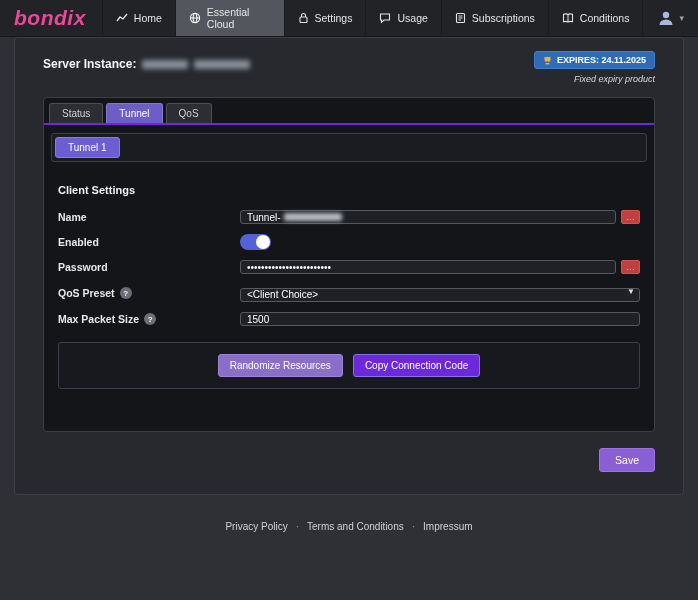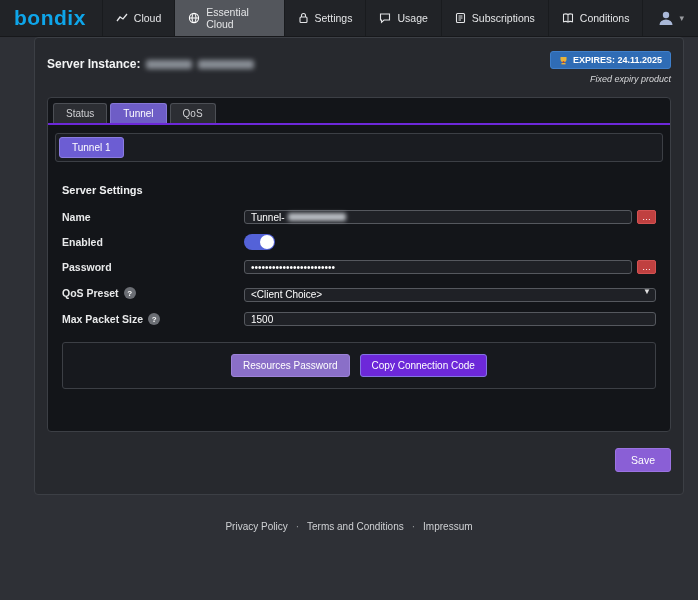--- a/index.html
+++ b/index.html
@@ -10,41 +10,40 @@
     color:#e8e9ea;
     overflow:hidden;
   }
   
   .navbar {
     height:37px; background:#212327; display:flex; align-items:stretch;
     border-bottom:1px solid #17181b;
   }
   .brand {
     display:flex; align-items:center; padding:0 16px 0 14px;
-    font-size:21px; font-weight:bold; color:#0ea5e9; letter-spacing:.5px; cursor:pointer;
+    font-size:21px; font-weight:bold; color:#ec4899; letter-spacing:.5px; cursor:pointer;font-style:italic;
   }
   .nav-items { display:flex; align-items:stretch; }
   .nav-item {
     display:flex; align-items:center; gap:6px; padding:0 13px;
     font-size:10.5px; color:#e4e5e7; text-decoration:none; cursor:pointer;
     border-left:1px solid #191b1e;
   }
   .nav-item:last-child { border-right:1px solid #191b1e; }
   .nav-item.active { background:#53565c; }
   .nicon { display:flex; align-items:center; }
   .nav-right { margin-left:auto; display:flex; align-items:center; gap:4px; padding:0 14px; cursor:pointer; }
   .caret { color:#9a9ca0; font-size:9px; }
   
   .page { padding:0 14px; }
   .page-title { font-size:22px; font-weight:bold; color:#fff; margin:17px 0 12px 2px; }
   
   .card {
     background:#27292e; border:1px solid #3c3f45; border-radius:4px;
-    padding:13px 12px 22px;
-    margin-left:20px;
+    padding:13px 28px 22px;
   }
   .card-head { display:flex; justify-content:space-between; align-items:flex-start; }
   .instance { font-size:12px; font-weight:bold; color:#f2f3f4; display:flex; align-items:center; gap:6px; padding-top:6px; }
   .blur-chip {
     display:inline-block; height:9px; border-radius:2px; background:#9aa0a8;
     filter:blur(2.5px); opacity:.85;
   }
   .w1 { width:46px; } .w2 { width:56px; }
   .head-right { display:flex; flex-direction:column; align-items:flex-end; gap:5px;text-align:center; }
   .badge {
@@ -133,21 +132,21 @@
 
 <nav class="navbar">
   <div class="brand">bondix</div>
   <div class="nav-items">
     <a class="nav-item">
       <span class="nicon">
         <svg width="12" height="12" viewBox="0 0 12 12">
             <polyline points="1,9 4,5 7,7 11,2" fill="none" stroke="#e4e5e7" stroke-width="1.3"></polyline>
           </svg>
       </span>
-      <span>Cloud</span>
+      <span>Home</span>
     </a>
     <a class="nav-item active">
       <span class="nicon">
         <svg width="12" height="12" viewBox="0 0 12 12">
             <circle cx="6" cy="6" r="4.6" fill="none" stroke="#fff" stroke-width="1.1"></circle>
             <ellipse cx="6" cy="6" rx="2" ry="4.6" fill="none" stroke="#fff" stroke-width="1"></ellipse>
             <line x1="1.4" y1="6" x2="10.6" y2="6" stroke="#fff" stroke-width="1"></line>
           </svg>
       </span>
       <span>Essential Cloud</span>
@@ -230,21 +229,21 @@
         <button class="tab">Status</button>
         <button class="tab active">Tunnel</button>
         <button class="tab">QoS</button>
       </div>
 
       <div class="subtab-bar">
         <button class="subtab">Tunnel 1</button>
       </div>
 
       <div class="form">
-        <h3 class="section-title">Server Settings</h3>
+        <h3 class="section-title">Client Settings</h3>
 
         <div class="row">
           <span class="lbl">Name</span>
           <div class="ctrl">
             <div class="inputish">
               <span>Tunnel-</span>
               <span class="blur-val"></span>
             </div>
             <button class="red-btn">…</button>
           </div>
@@ -287,21 +286,21 @@
             <span>Max Packet Size</span>
             <span class="help">?</span>
           </span>
           <div class="ctrl">
             <input class="tinput" type="text" value="1500" style="">
           </div>
         </div>
       </div>
 
       <div class="actions-panel">
-        <button class="btn purple">Resources Password</button>
+        <button class="btn purple">Randomize Resources</button>
         <button class="btn blue">Copy Connection Code</button>
       </div>
     </div>
 
     <div class="save-row">
       <button class="btn save">Save</button>
     </div>
   </section>
 
   <div class="footer">

